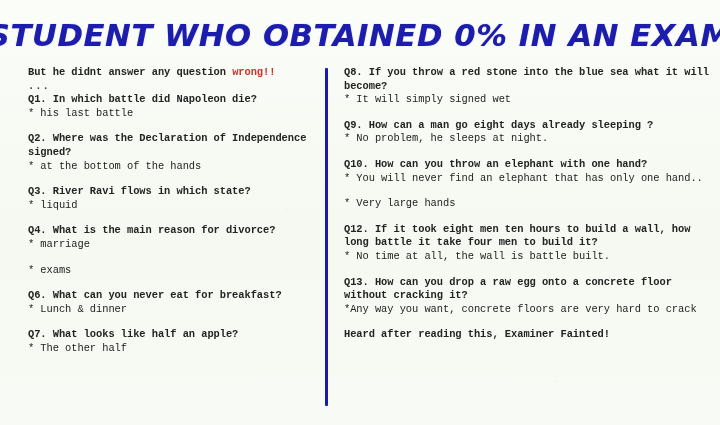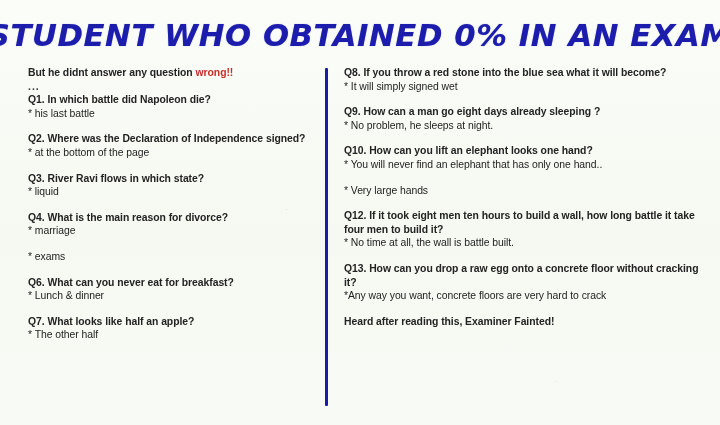--- a/index.html
+++ b/index.html
@@ -71,21 +71,21 @@
   .col-left  { left: 28px;  width: 285px; }
   .col-right { left: 344px; width: 368px; }
 
   .qa-block {
     margin-bottom: 12px;
   }
   .qa-block:last-child { margin-bottom: 16px; }
 
   .q, .a, .intro, .ellipsis, .outro {
     color: #232323;
-    font-family: Liberation Sans, sans-serif;
+    font-family: Liberation Mono, monospace;
     font-size: 10.4px;
     line-height: 13.6px;
     margin: 0;
     letter-spacing: -0.05px;
   }
   .q, .intro, .outro {
     font-weight: bold;
   }
   .a {
     font-weight: normal;
@@ -129,21 +129,21 @@
         <p class="ellipsis">...</p>
       </div>
 
       <div class="qa-block q1-block">
         <p class="q">Q1. In which battle did Napoleon die?</p>
         <p class="a">* his last battle</p>
       </div>
 
       <div class="qa-block">
         <p class="q">Q2. Where was the Declaration of Independence signed?</p>
-        <p class="a">* at the bottom of the page</p>
+        <p class="a">* at the bottom of the hands</p>
       </div>
 
       <div class="qa-block">
         <p class="q">Q3. River Ravi flows in which state?</p>
         <p class="a">* liquid</p>
       </div>
 
       <div class="qa-block">
         <p class="q">Q4. What is the main reason for divorce?</p>
         <p class="a">* marriage</p>
@@ -171,21 +171,21 @@
         <p class="q">Q8. If you throw a red stone into the blue sea what it will become?</p>
         <p class="a">* It will simply signed wet</p>
       </div>
 
       <div class="qa-block">
         <p class="q">Q9. How can a man go eight days already sleeping ?</p>
         <p class="a">* No problem, he sleeps at night.</p>
       </div>
 
       <div class="qa-block">
-        <p class="q">Q10. How can you lift an elephant looks one hand?</p>
+        <p class="q">Q10. How can you throw an elephant with one hand?</p>
         <p class="a">* You will never find an elephant that has only one hand..</p>
       </div>
 
       <div class="qa-block">
         <p class="a">* Very large hands</p>
       </div>
 
       <div class="qa-block">
         <p class="q">Q12. If it took eight men ten hours to build a wall, how long battle it take four men to build it?</p>
         <p class="a">* No time at all, the wall is battle built.</p>

